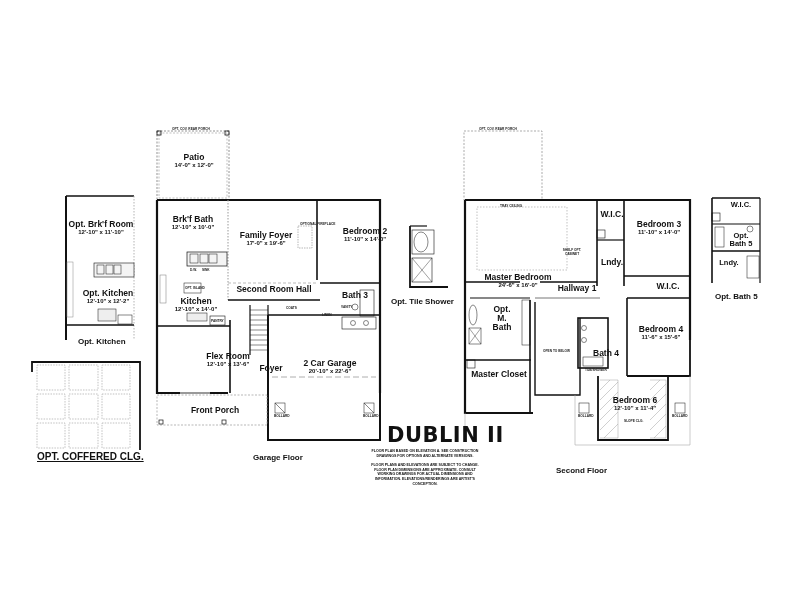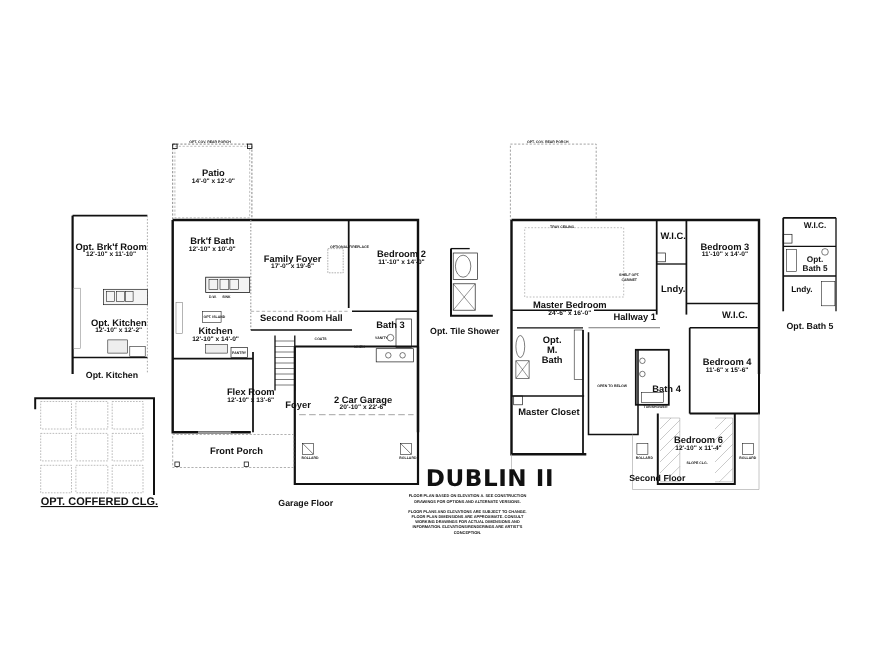--- a/index.html
+++ b/index.html
@@ -278,21 +278,21 @@
   <span class="rname">Bedroom 6</span>
   <span class="rdim">12'-10" x 11'-4"</span>
 </div>
 
 <div class="tiny" style="left:543px;top:349px;">OPEN TO BELOW</div>
 <div class="tiny" style="left:585px;top:368px;">TUB/SHOWER</div>
 <div class="tiny" style="left:624px;top:419px;">SLOPE CLG.</div>
 <div class="tiny" style="left:578px;top:414px;">BOLLARD</div>
 <div class="tiny" style="left:672px;top:414px;">BOLLARD</div>
 
-<div class="caption" style="left:556px;top:430px;margin-left:16px;">Second Floor</div>
+<div class="caption" style="left:556px;top:466px;">Second Floor</div>
 
 <div class="room" style="left:724px;top:201px;width:34px;">
   <span class="rname" style="font-size:7.5px;">W.I.C.</span>
 </div>
 <div class="room" style="left:726px;top:232px;width:30px;white-space:normal;">
   <span class="rname" style="font-size:7.5px;white-space:normal;">Opt. Bath 5</span>
 </div>
 <div class="room" style="left:714px;top:259px;width:30px;">
   <span class="rname" style="font-size:7.5px;">Lndy.</span>
 </div>

